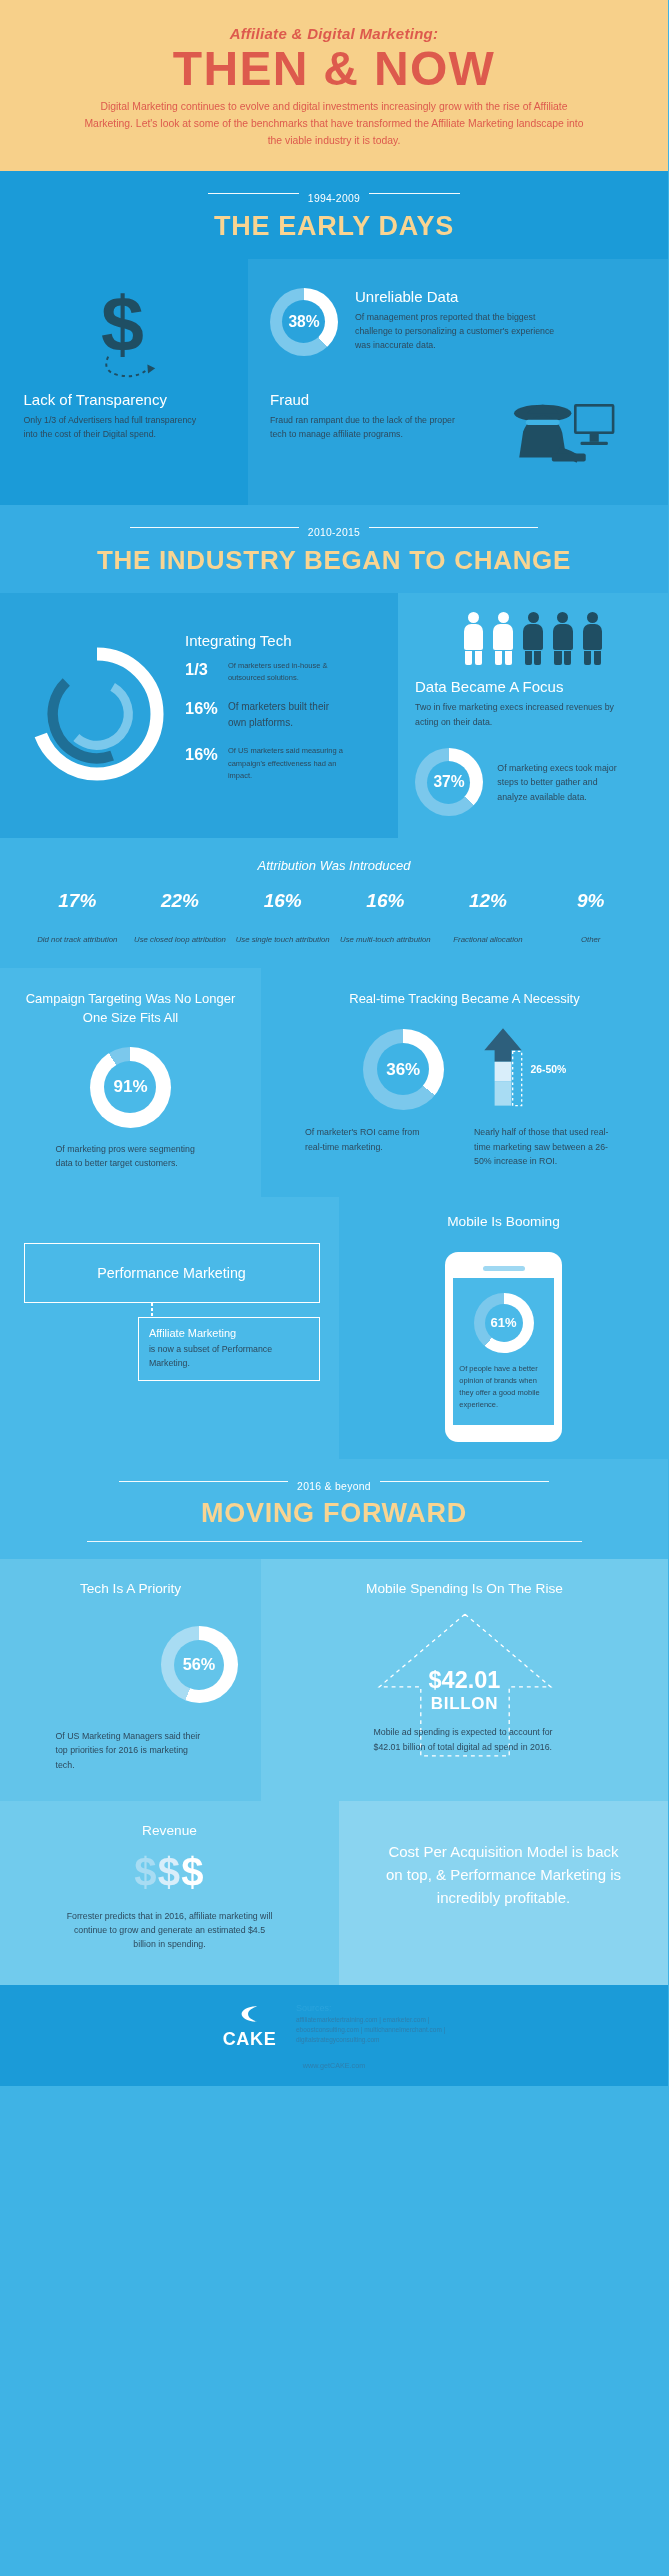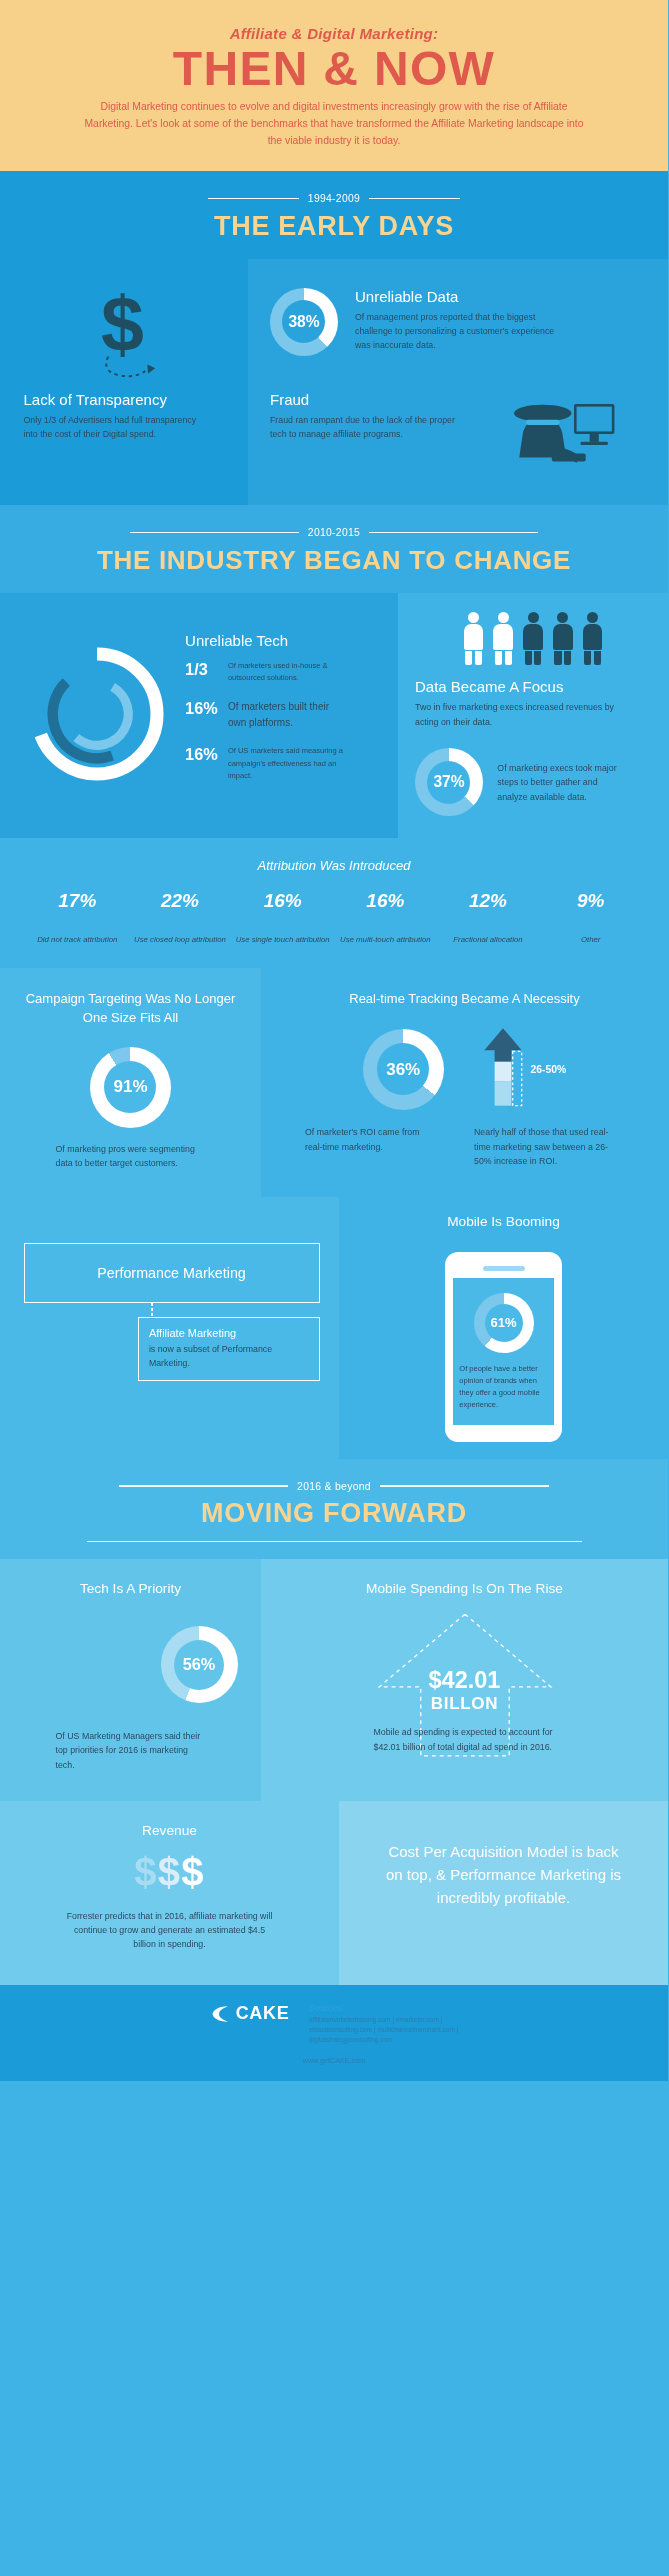--- a/index.html
+++ b/index.html
@@ -44,21 +44,21 @@
     line-height: 1.65;
     width: 515px;
     margin: 0 auto;
   }
 
   
   .banner { text-align: center; padding: 22px 0 17px; }
   .banner.dark { background: #1b9bd8; }
   .banner.mid  { background: #36ace3; }
   .banner .rule-row {
-    display: flex; align-items: center; justify-content: center;
+    display: flex; justify-content: center;
     gap: 9px; margin-bottom: 6.5px;
   }
   .banner .rule {
     height: 1.3px; background: #ffffff; width: 91px; opacity: .95;
   }
   .banner .rule.long { width: 169px; }
   .banner .era {
     color: #ffffff; font-size: 10.4px; letter-spacing: 0.3px; white-space: nowrap;
   }
   .banner .head {
@@ -138,21 +138,21 @@
 
   
   .rv { display:flex; }
   .rv-left { width: 339px; background:#71cbed; padding: 22px 26px 33px; text-align:center; }
   .rv-right{ flex:1; background:#8ad4f0; padding: 39px 22px 33px; text-align:center; }
   .rv .dollars { font-size: 40px; font-weight:bold; letter-spacing: 1.3px; margin: 11.7px 0 14.3px; }
 
   
   .footer { background:#1b9bd8; padding: 18px 0 15.6px; }
   .footer .inner { display:flex; align-items:flex-start; justify-content:center; gap: 19.5px; }
-  .logo-wrap { display:flex; align-items:center; gap: 4px; }
+  .logo-wrap { display:flex; align-items:center; gap: 4px; flex-direction: column; }
   .cake-word { color:#ffffff; font-size: 18px; font-weight:bold; letter-spacing: 0.7px; }
   .src-title { color:#2aa3dc; font-size: 9px; margin-bottom: 2.6px; }
   .src-line { color:#2d7fae; font-size: 6.5px; line-height:1.5; }
   .footer .url { text-align:center; color:#2d7fae; font-size: 7.2px; margin-top: 11.7px; }
 </style>
 </head>
 <body>
 
 <div class="page">
 
@@ -236,21 +236,21 @@
     <div class="ind-left">
 
       <div style="flex:0 0 163px;display:flex;align-items:center;justify-content:center;">
         <svg width="150" height="150" viewBox="0 0 230 230">
           <circle cx="115" cy="115" r="92" fill="none" stroke="#ffffff" stroke-width="20" stroke-dasharray="400 578" transform="rotate(-90 115 115)"></circle>
           <circle cx="115" cy="115" r="68" fill="none" stroke="#1f6f96" stroke-width="16" stroke-dasharray="185 427" transform="rotate(70 115 115)"></circle>
           <circle cx="115" cy="115" r="48" fill="none" stroke="#7bc8ec" stroke-width="14" stroke-dasharray="160 302" transform="rotate(-60 115 115)"></circle>
         </svg>
       </div>
       <div style="flex:1;padding-top:17px;">
-        <div class="h3" style="margin-bottom:11.7px;">Unreliable Tech</div>
+        <div class="h3" style="margin-bottom:11.7px;">Integrating Tech</div>
 
         <div class="row" style="align-items:flex-start;gap:7.8px;margin-bottom:14.3px;">
           <div style="color:#ffffff;font-size:16.3px;font-weight:bold;min-width:35px;">1/3</div>
           <div class="body" style="max-width:117px;font-size:7.5px;">Of marketers used in-house &amp; outsourced solutions.</div>
         </div>
 
         <div class="row" style="align-items:flex-start;gap:7.8px;margin-bottom:14.3px;">
           <div style="color:#ffffff;font-size:16.3px;font-weight:bold;min-width:35px;">16%</div>
           <div class="body" style="max-width:117px;font-size:10px;">Of marketers built their own platforms.</div>
         </div>

